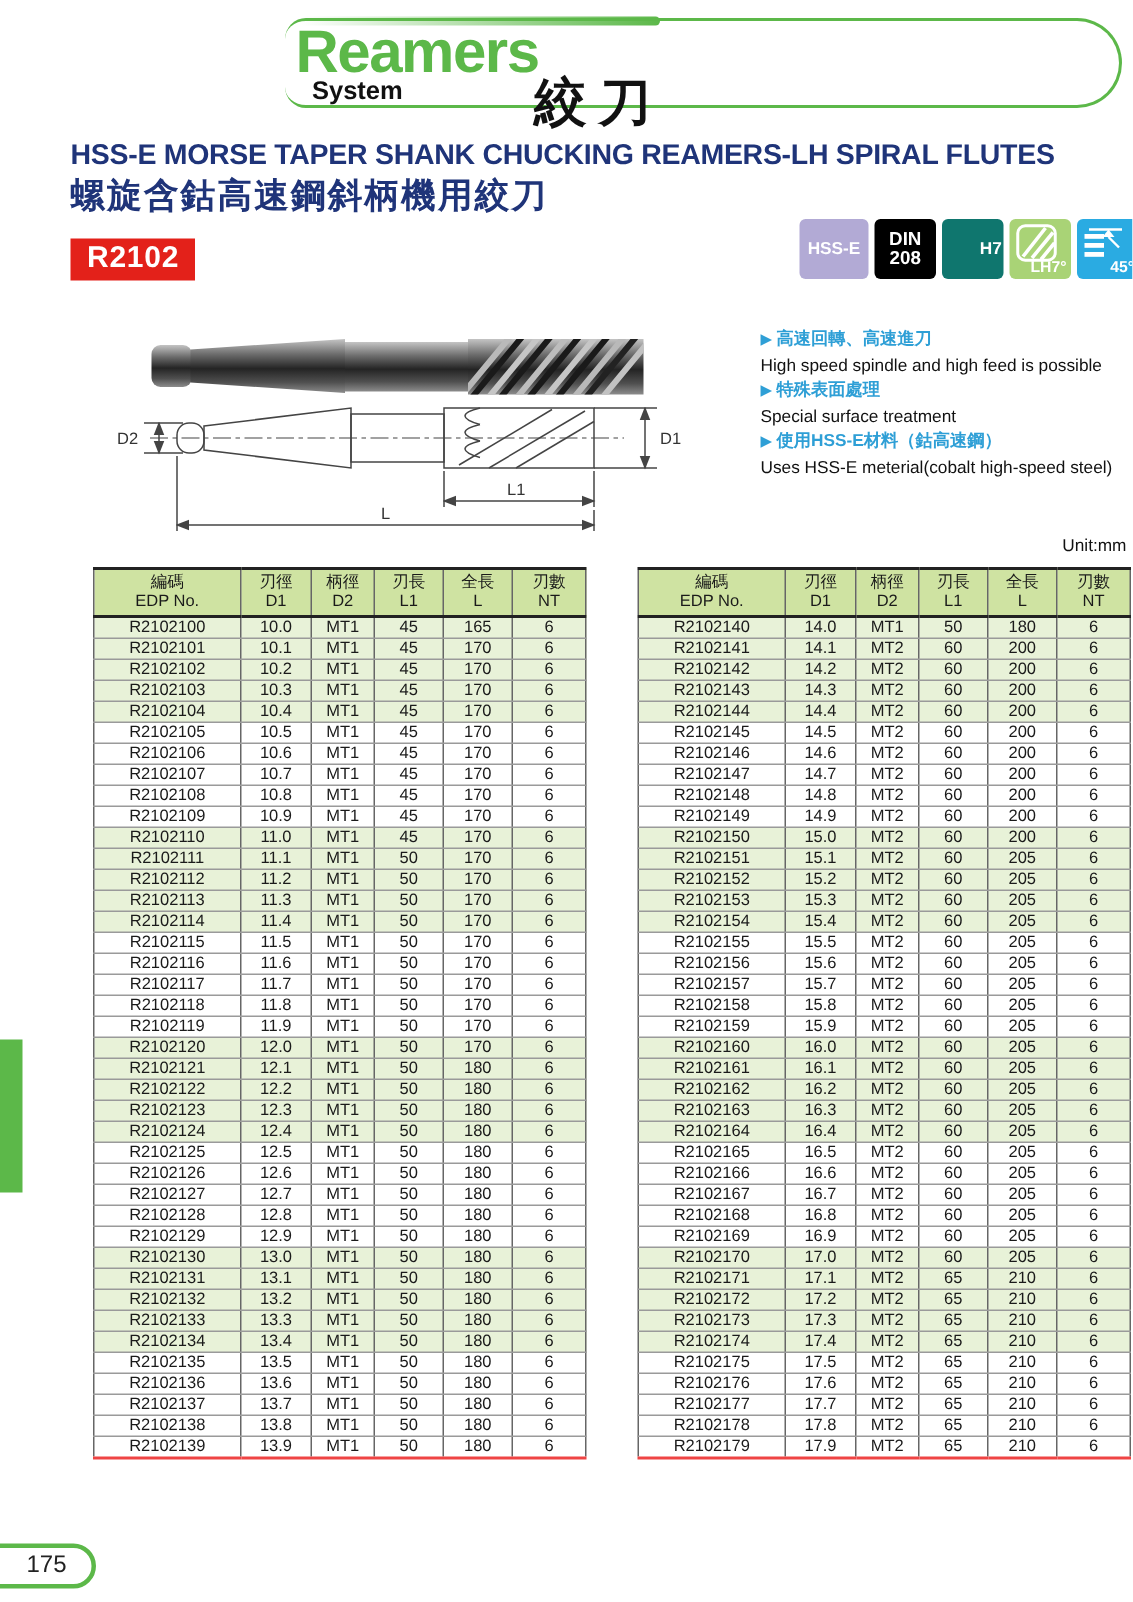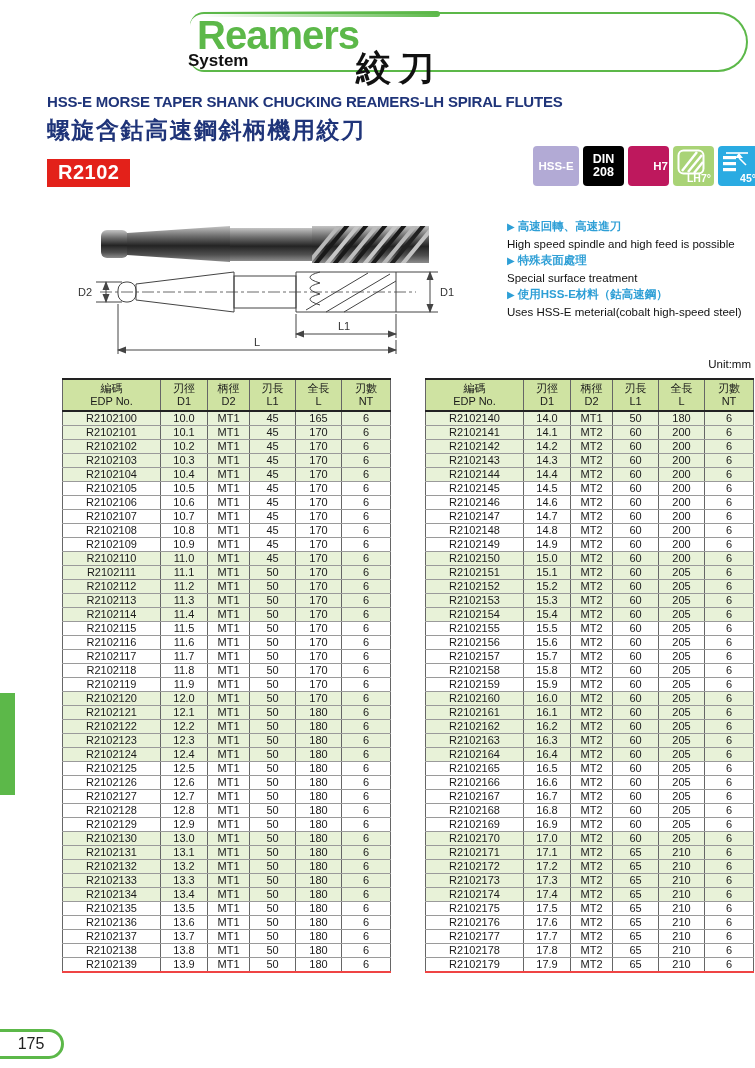--- a/index.html
+++ b/index.html
@@ -6,25 +6,25 @@
   html,body { background:#fff; }
   body { font-family:"Liberation Sans","DejaVu Sans",sans-serif; }
   .page { position:relative; width:755px; height:1068px; background:#fff; overflow:hidden; margin:0 auto; }
 
   
   .hdr-box { position:absolute; left:190px; top:12px; width:558px; height:60px;
              border:2.5px solid #5cb849; border-left:none; border-radius:14px 30px 30px 14px; }
   .hdr-swoosh { position:absolute; left:200px; top:11px; width:240px; height:6px; border-radius:4px;
              background:linear-gradient(to right, rgba(92,184,73,0), #5cb849); }
   .brand    { position:absolute; left:197px; top:13px; font-size:40px; font-weight:bold; color:#5cb849; letter-spacing:-1px; }
-  .brand-sub{ position:absolute; left:188px; top:51px; font-size:17px; font-weight:bold; color:#111; }
+  .brand-sub{ position:absolute; left:208px; top:51px; font-size:17px; font-weight:bold; color:#111; }
   .brand-zh { position:absolute; left:356px; top:21px; font-size:35px; font-weight:bold; color:#111; letter-spacing:8px;margin-top:24px; }
 
   
-  .title-en { position:absolute; left:47px; top:93px;  font-size:15px; font-weight:bold; color:#1f3479; white-space:nowrap; letter-spacing:-0.2px; }
+  .title-en { position:absolute; left:47px; top:93px;  font-size:19px; font-weight:bold; color:#1f3479; white-space:nowrap; letter-spacing:-0.2px; }
   .title-zh { position:absolute; left:47px; top:115px; font-size:23px; font-weight:bold; color:#1f3479; letter-spacing:1.5px; }
   .model-badge { position:absolute; left:47px; top:159px; background:#e3211a; color:#fff;
                  font-size:20px; font-weight:bold; padding:2px 11px 3px; letter-spacing:0.5px; }
 
   
   .badges { position:absolute; left:533px; top:146px; display:flex; gap:4px; }
   .badge  { width:41px; height:40px; border-radius:4px; color:#fff; font-weight:bold;
             display:flex; align-items:center; justify-content:center; font-size:11.5px; position:relative; }
   .badge.wide { width:46px; }
   .badge .two-line { display:flex; flex-direction:column; align-items:center; line-height:13px; font-size:12.5px; }
@@ -79,21 +79,21 @@
   <div class="badges">
     <div class="badge wide" style="background: rgb(178, 170, 213); text-align: right;">
       <span>HSS-E</span>
     </div>
     <div class="badge" style="background: #000000;">
       <span class="two-line">
         <span>DIN</span>
         <span>208</span>
       </span>
     </div>
-    <div class="badge" style="background: #be185d; padding-left: 24px;">
+    <div class="badge" style="background: #0f766e; padding-left: 24px;">
       <span>H7</span>
     </div>
     <div class="badge" style="background: rgb(169, 211, 118);">
       <svg width="28" height="26" viewBox="0 0 28 26">
         <rect x="1.5" y="1.5" width="25" height="23" rx="5" fill="none" stroke="#fff" stroke-width="2"></rect>
         <line x1="5" y1="22" x2="20" y2="3" stroke="#fff" stroke-width="2.4"></line>
         <line x1="11" y1="23" x2="25" y2="6" stroke="#fff" stroke-width="2.4"></line>
         <line x1="17" y1="24" x2="26" y2="13" stroke="#fff" stroke-width="2.4"></line>
       </svg>
       <span class="corner-label">LH7°</span>

